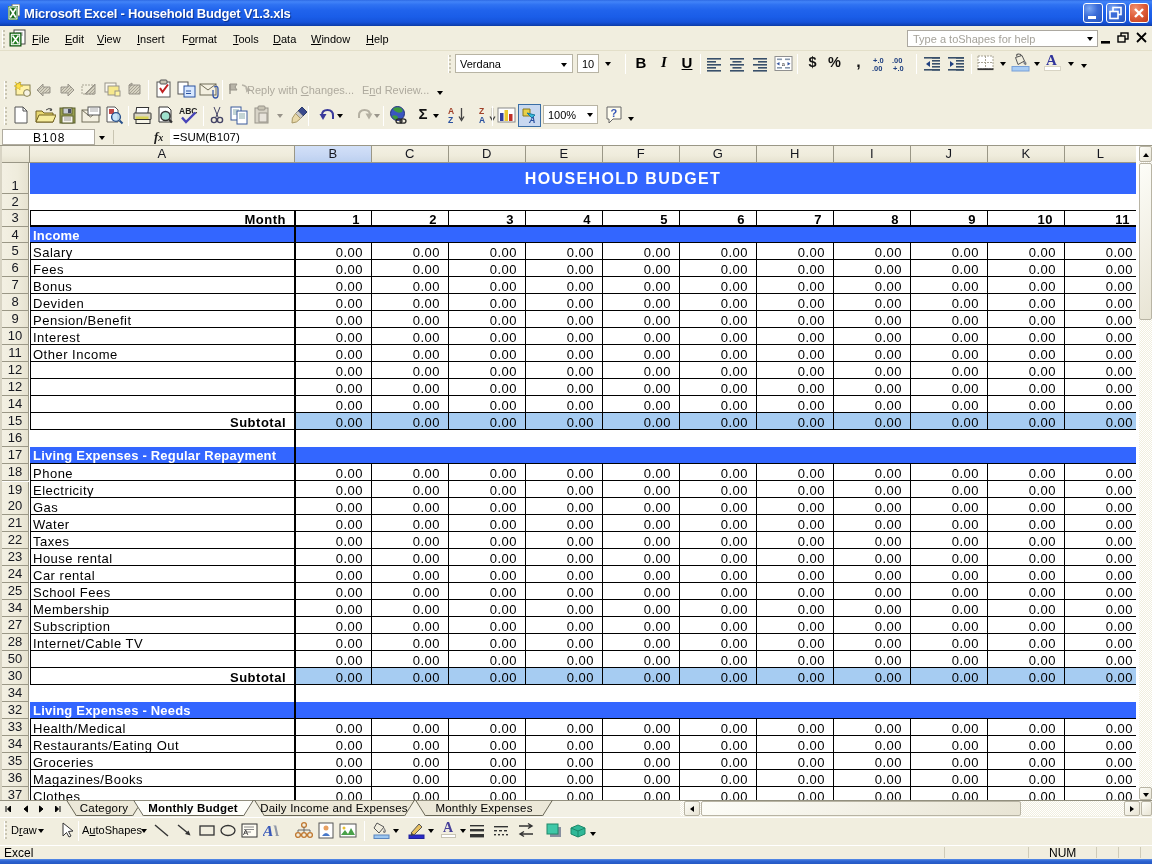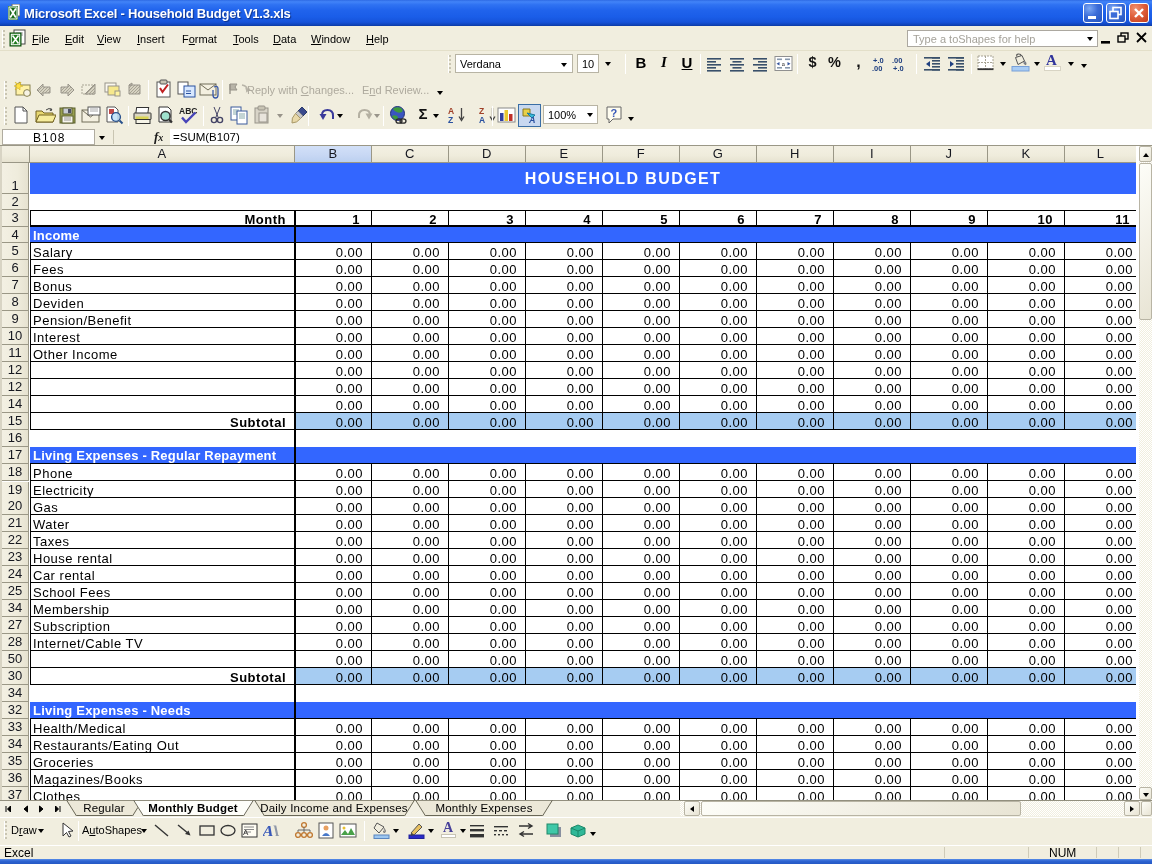--- a/index.html
+++ b/index.html
@@ -1198,21 +1198,21 @@
   </svg>
 <svg class="abs" style="left:50px;top:801px" width="15" height="16">
     <path d="M5.5 5 L8.5 8 L5.5 11 Z M10 5 L10 11" fill="#000" stroke="#000" stroke-width="1"></path>
   </svg>
 <div class="abs" style="left:66px;top:800px;width:77px;height:16px;background:#ECE8D8;
 clip-path:polygon(0 0,100% 0,calc(100% - 10px) 100%,10px 100%);border-top:1px solid #928F7E;"></div>
 <svg class="abs" style="left:66px;top:800px" width="77" height="16">
     <path d="M0.5 0 L10.5 16 M76.5 0 L66.5 16" stroke="#6A6858" stroke-width="1" fill="none"></path>
     <line x1="10.5" y1="15.5" x2="66.5" y2="15.5" stroke="#6A6858"></line>
   </svg>
-<div class="abs" style="left:104px;top:802px;transform:translateX(-50%);white-space:nowrap;font-size:11.5px;font-weight:normal;color:#000;letter-spacing:0.2px">Regular</div>
+<div class="abs" style="left:104px;top:802px;transform:translateX(-50%);white-space:nowrap;font-size:11.5px;font-weight:normal;color:#000;letter-spacing:0.2px">Category</div>
 <div class="abs" style="left:133px;top:800px;width:121px;height:16px;background:#FEFEFA;
 clip-path:polygon(0 0,100% 0,calc(100% - 10px) 100%,10px 100%);border-top:1px solid #928F7E;"></div>
 <svg class="abs" style="left:133px;top:800px" width="121" height="16">
     <path d="M0.5 0 L10.5 16 M120.5 0 L110.5 16" stroke="#6A6858" stroke-width="1" fill="none"></path>
     <line x1="10.5" y1="15.5" x2="110.5" y2="15.5" stroke="#6A6858"></line>
   </svg>
 <div class="abs" style="left:193px;top:802px;transform:translateX(-50%);white-space:nowrap;font-size:11.5px;font-weight:bold;color:#000;letter-spacing:0.2px">Monthly Budget</div>
 <div class="abs" style="left:254px;top:800px;width:161px;height:16px;background:#ECE8D8;
 clip-path:polygon(0 0,100% 0,calc(100% - 10px) 100%,10px 100%);border-top:1px solid #928F7E;"></div>
 <svg class="abs" style="left:254px;top:800px" width="161" height="16">

